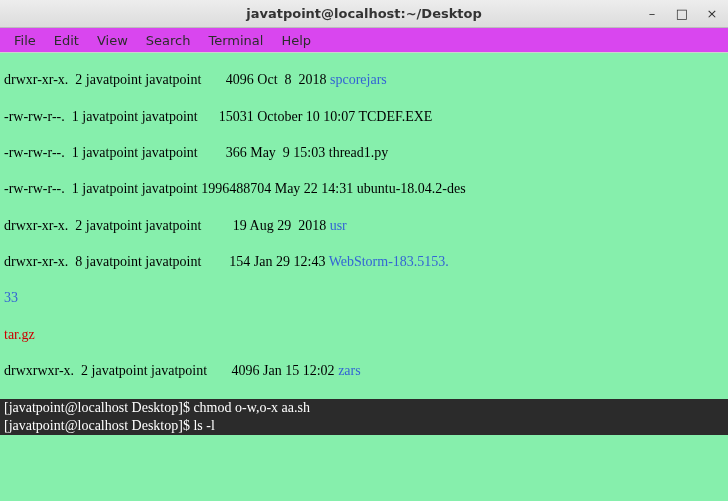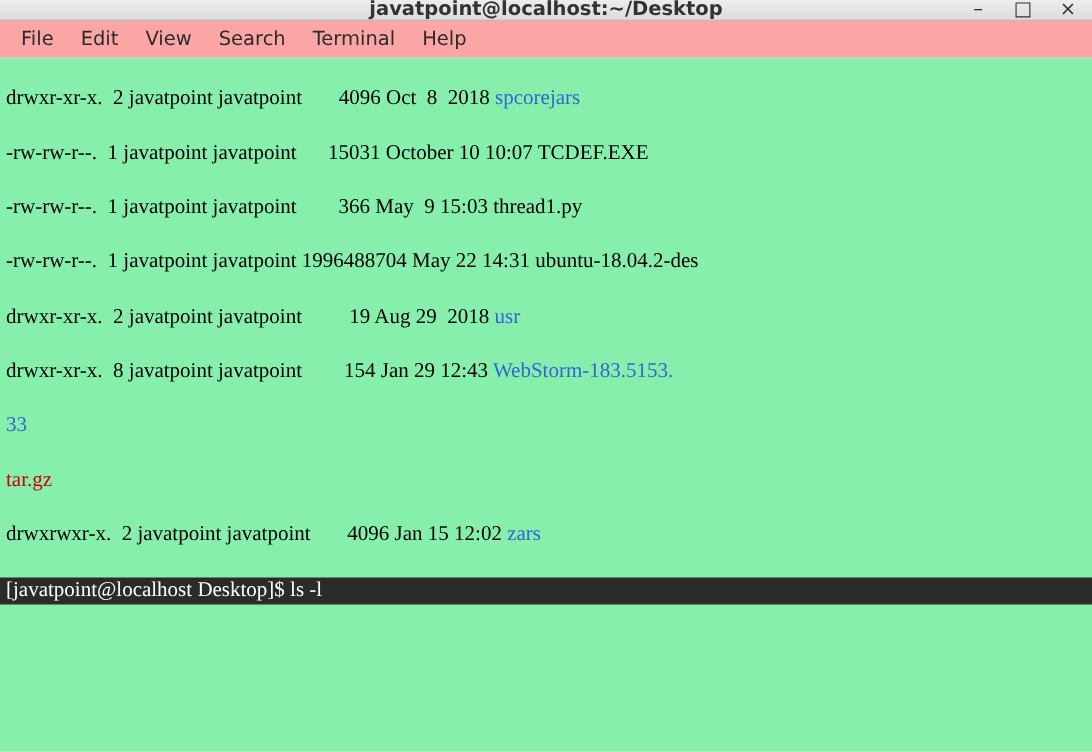--- a/index.html
+++ b/index.html
@@ -9,21 +9,21 @@
   background: #f0f0f0;
   width: 728px;
   height: 501px;
   overflow: hidden;
   display: flex;
   flex-direction: column;
 }
 .titlebar {
   background: linear-gradient(#ededed, #dcdcdc);
   border-bottom: 1px solid #bcbcbc;
-  height: 14px;
+  height: 28px;
   display: flex;
   align-items: center;
   position: relative;
 }
 .title-text {
   position: absolute;
   left: 0; right: 0;
   text-align: center;
   font-weight: bold;
   font-size: 13px;
@@ -39,21 +39,21 @@
   width: 20px;
   height: 18px;
   display: flex;
   align-items: center;
   justify-content: center;
   font-size: 13px;
   color: #333;
   cursor: pointer;
 }
 .menubar {
-  background: #fca5a5;
+  background: #d946ef;
   border-bottom: 1px solid #cfcfcf;
   height: 25px;
   display: flex;
   align-items: center;
   padding: 0 6px;
   gap: 2px;
 }
 .menu-item {
   padding: 3px 8px;
   font-size: 13px;
@@ -99,21 +99,21 @@
 <div class="terminal">
 <div><span>drwxr-xr-x.  2 javatpoint javatpoint       4096 Oct  8  2018 </span><span class="blue">spcorejars</span></div>
 <div>-rw-rw-r--.  1 javatpoint javatpoint      15031 October 10 10:07 TCDEF.EXE</div>
 <div>-rw-rw-r--.  1 javatpoint javatpoint        366 May  9 15:03 thread1.py</div>
 <div>-rw-rw-r--.  1 javatpoint javatpoint 1996488704 May 22 14:31 ubuntu-18.04.2-des</div>
 <div><span>drwxr-xr-x.  2 javatpoint javatpoint         19 Aug 29  2018 </span><span class="blue">usr</span></div>
 <div><span>drwxr-xr-x.  8 javatpoint javatpoint        154 Jan 29 12:43 </span><span class="blue">WebStorm-183.5153.</span></div>
 <div class="blue">33</div>
 <div class="red">tar.gz</div>
 <div><span>drwxrwxr-x.  2 javatpoint javatpoint       4096 Jan 15 12:02 </span><span class="blue">zars</span></div>
-<span class="inv">[javatpoint@localhost Desktop]$ ls -l</span>
+<span class="inv">[javatpoint@localhost Desktop]$ chmod o-w,o-x aa.sh</span><span class="inv">[javatpoint@localhost Desktop]$ ls -l</span>
 
 
 
 
 
 
 
 
 
 </div>

